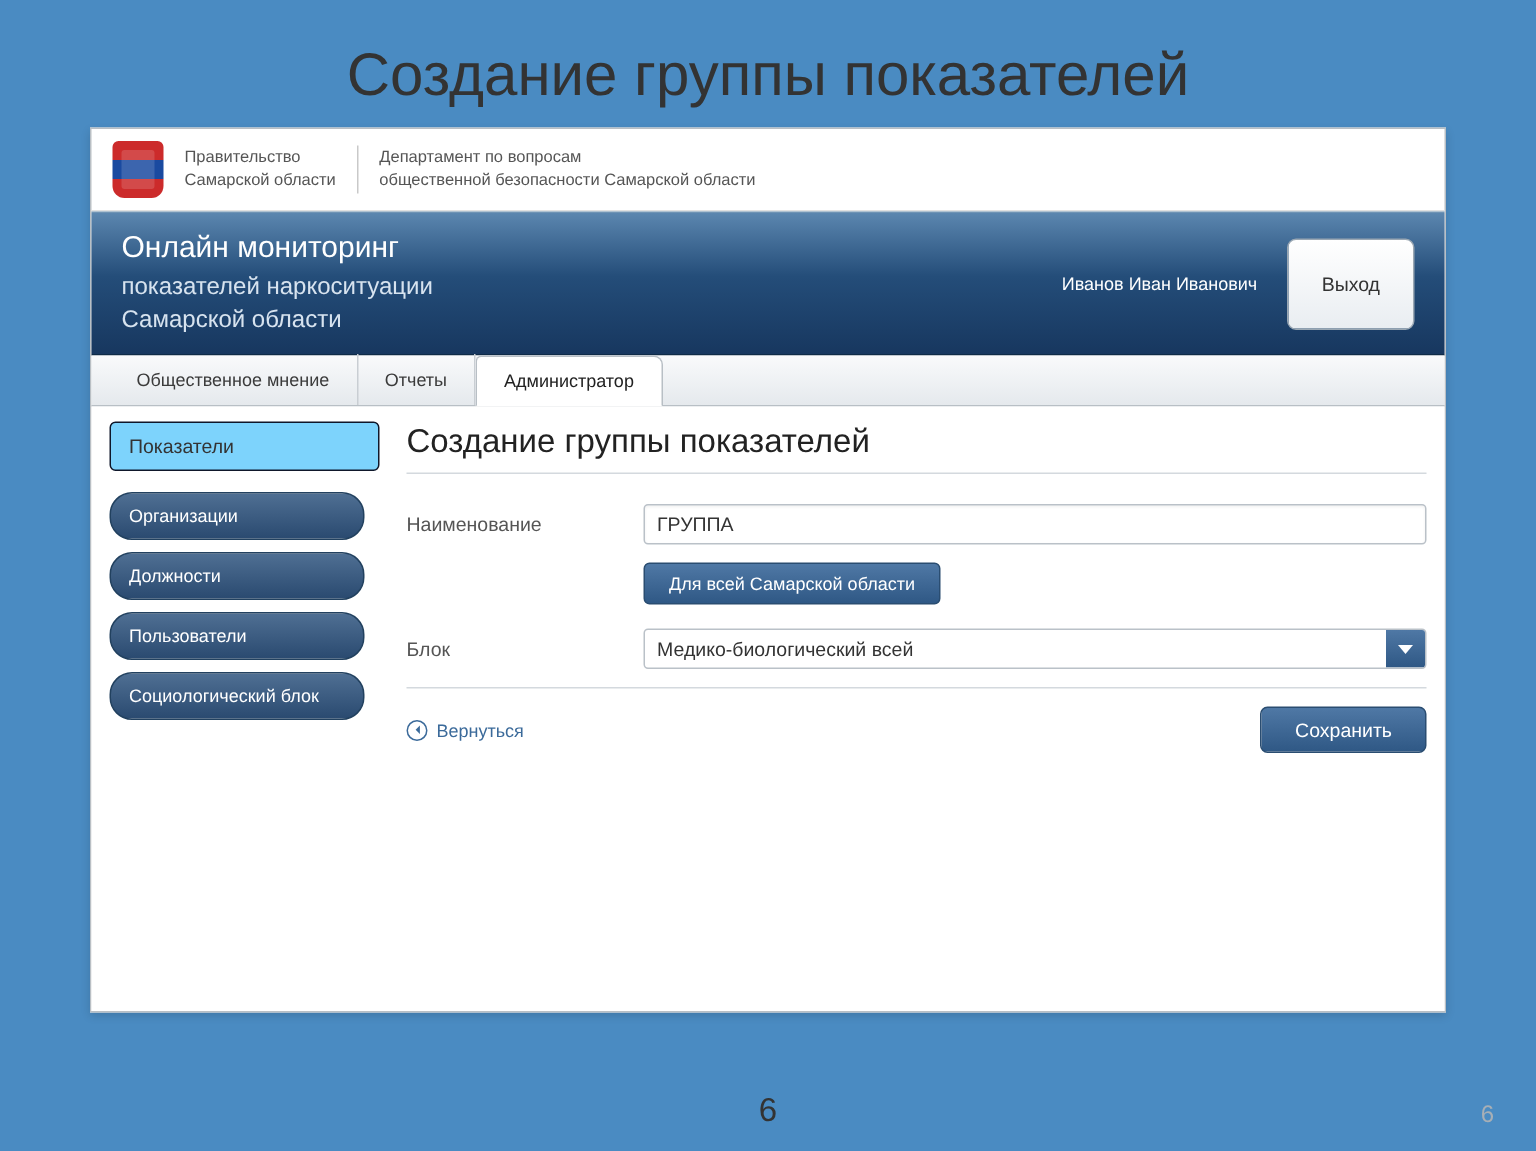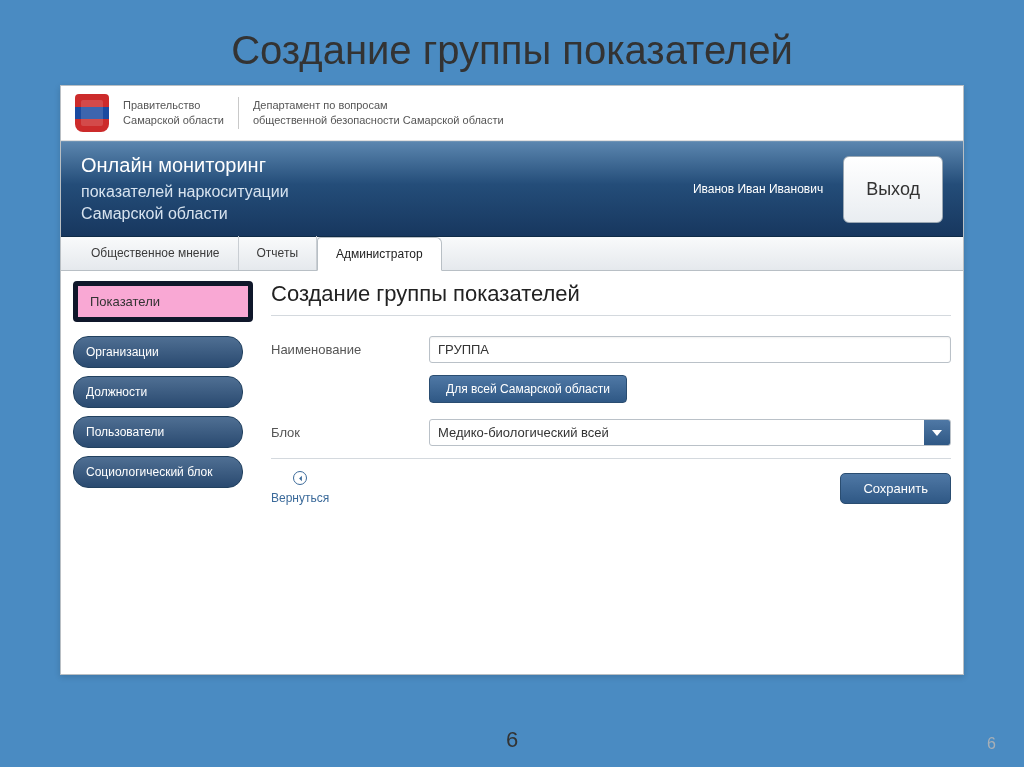--- a/index.html
+++ b/index.html
@@ -62,21 +62,21 @@
   .bb-title { font-size: 20px; font-weight: 400; }
   .bb-sub { font-size: 16px; color: #d7e3ef; margin-top: 4px; line-height:1.35; }
   .bb-right { display:flex; align-items:center; gap:20px;}
   .username { font-size: 12px; color:#fff; }
   .logout-btn {
     background: linear-gradient(#ffffff,#e9edf1);
     color:#333;
     border:1px solid #9aa7b3;
     border-radius: 6px;
     padding: 22px 22px;
-    font-size: 18px;
+    font-size: 13px;
     cursor:pointer;
   }
   .tabbar {
     background: linear-gradient(#f9fafb,#e5e9ed);
     border-bottom: 1px solid #b8bfc5;
     display:flex;
     padding: 0 12px;
     height: 34px;
     align-items:flex-end;
   }
@@ -100,22 +100,22 @@
   }
   .body-area {
     flex:1;
     display:flex;
     background:#fff;
     padding: 10px 12px 12px;
     gap: 18px;
   }
   .sidebar { width: 180px; }
   .side-tab-active {
-    background:#f9a8d4;
-    border:5px solid #0f172a;
+    background:#7dd3fc;
+    border:1px solid #0f172a;
     border-radius:4px;
     padding:8px 12px;
     font-size:13px;
     color:#333;
     margin-bottom: 14px;
   }
   .side-btn {
     display:block;
     width: 170px;
     background: linear-gradient(#4f6f93,#2a4a70);
@@ -195,21 +195,20 @@
     justify-content:space-between;
     align-items:center;
   }
   .back-link {
     font-size:12px;
     color:#3b6a9a;
     display:flex;
     align-items:center;
     gap:6px;
     cursor:pointer;
-    flex-direction:column;
   }
   .back-link .circ {
     width:14px;height:14px;border:1px solid #3b6a9a;border-radius:50%;
     display:flex;align-items:center;justify-content:center;
   }
   .back-link .circ svg{width:7px;height:7px;fill:#3b6a9a;}
   .save-btn {
     background: linear-gradient(#4f78a5,#2f5885);
     color:#fff;
     border:1px solid #2a4d71;

